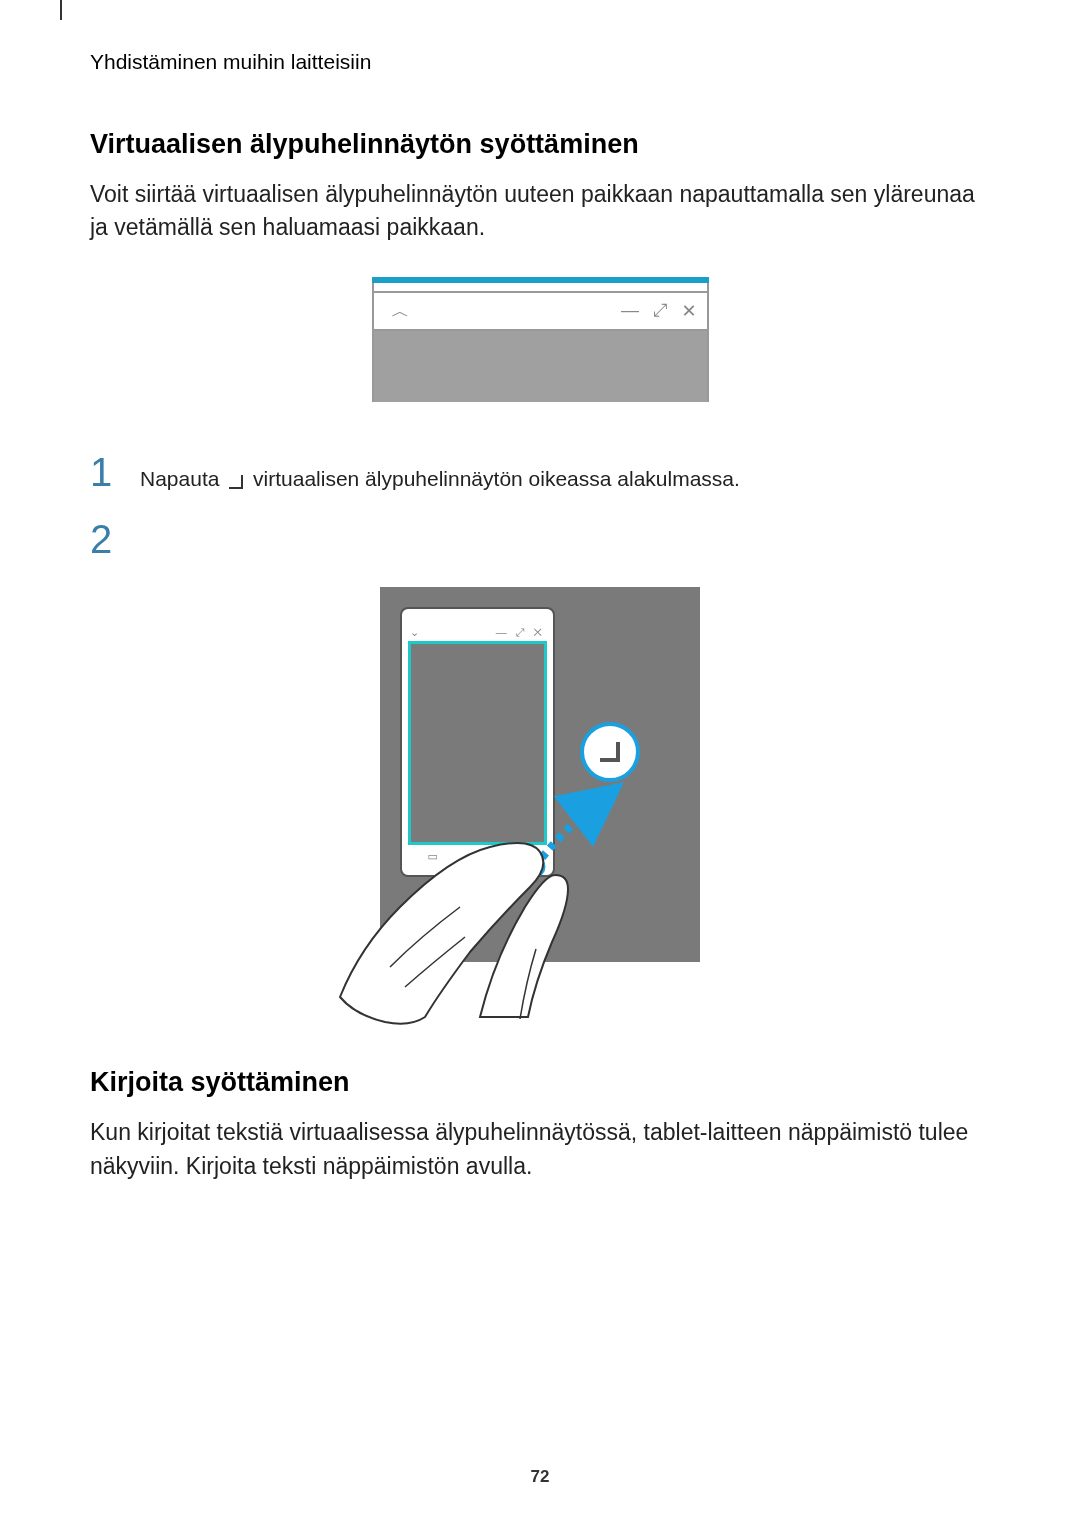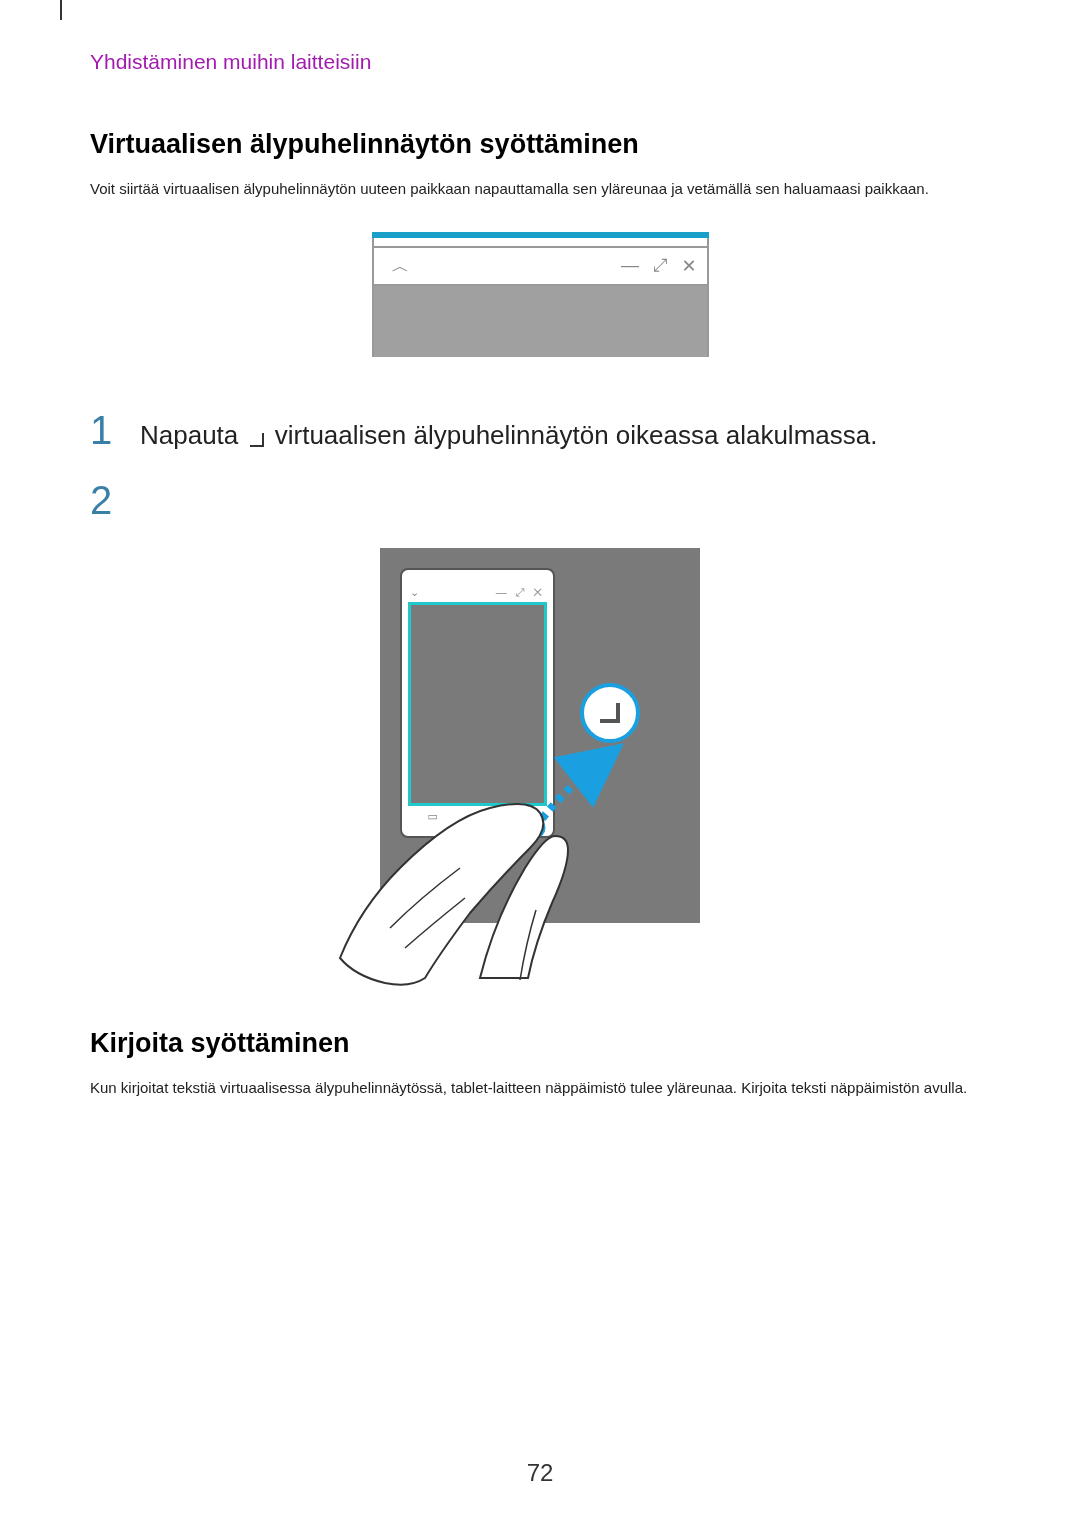--- a/index.html
+++ b/index.html
@@ -21,32 +21,32 @@
     .top-tick {
       position: absolute;
       left: 60px;
       top: 0;
       width: 2px;
       height: 20px;
       background: #333;
     }
     .breadcrumb {
       font-size: 21px;
-      color: #a21caf;
+      color: #000000;
       margin-bottom: 55px;
       margin-top: 0px;
     }
     .section-heading {
       font-size: 27px;
       font-weight: bold;
       color: #000;
       margin-bottom: 18px;
     }
     .body-text {
-      font-size: 15px;
+      font-size: 23px;
       color: #222;
       line-height: 1.45;
       margin-bottom: 32px;
     }
     .image1-container {
       display: flex;
       justify-content: center;
       margin-bottom: 50px;
     }
     .image1 {
@@ -115,21 +115,21 @@
     }
     .big-num {
       font-size: 40px;
       font-weight: 400;
       color: #3a7fa8;
       width: 50px;
       flex-shrink: 0;
       line-height: 1;
     }
     .item-text {
-      font-size: 26px;
+      font-size: 21px;
       color: #222;
       line-height: 1.45;
       padding-top: 10px;
     }
     .inline-icon {
       display: inline-block;
       vertical-align: middle;
       margin: 0 4px;
     }
     .resize-glyph {
@@ -238,22 +238,23 @@
       width: 110px;
       height: 95px;
     }
 
     .page-number {
       position: absolute;
       bottom: 40px;
       left: 0;
       right: 0;
       text-align: center;
-      font-size: 24px;
+      font-size: 17px;
       color: #333;
+      font-weight: bold;
     }
   </style>
 </head>
 <body>
 
 <div class="top-tick"></div>
 
 <div class="page-content">
 
   <div class="breadcrumb">Yhdistäminen muihin laitteisiin</div>
@@ -327,17 +328,17 @@
         <path d="M 150 310 Q 165 250 195 200 Q 215 168 225 168 Q 238 168 238 182 Q 238 200 222 235 Q 205 275 198 310 Z" fill="#ffffff" stroke="#333" stroke-width="2"></path>
         <path d="M 190 312 Q 196 275 206 242" fill="none" stroke="#333" stroke-width="1.5"></path>
 
         <path d="M 60 260 Q 90 230 130 200" fill="none" stroke="#333" stroke-width="1.5"></path>
         <path d="M 75 280 Q 100 258 135 230" fill="none" stroke="#333" stroke-width="1.5"></path>
       </svg>
     </div>
   </div>
 
   <div class="section-heading">Kirjoita syöttäminen</div>
-  <div class="body-text">Kun kirjoitat tekstiä virtuaalisessa älypuhelinnäytössä, tablet-laitteen näppäimistö tulee yläreunaa. Kirjoita teksti näppäimistön avulla.</div>
+  <div class="body-text">Kun kirjoitat tekstiä virtuaalisessa älypuhelinnäytössä, tablet-laitteen näppäimistö tulee näkyviin. Kirjoita teksti näppäimistön avulla.</div>
 
 </div>
 
 <div class="page-number">72</div>
 
 </body></html>

